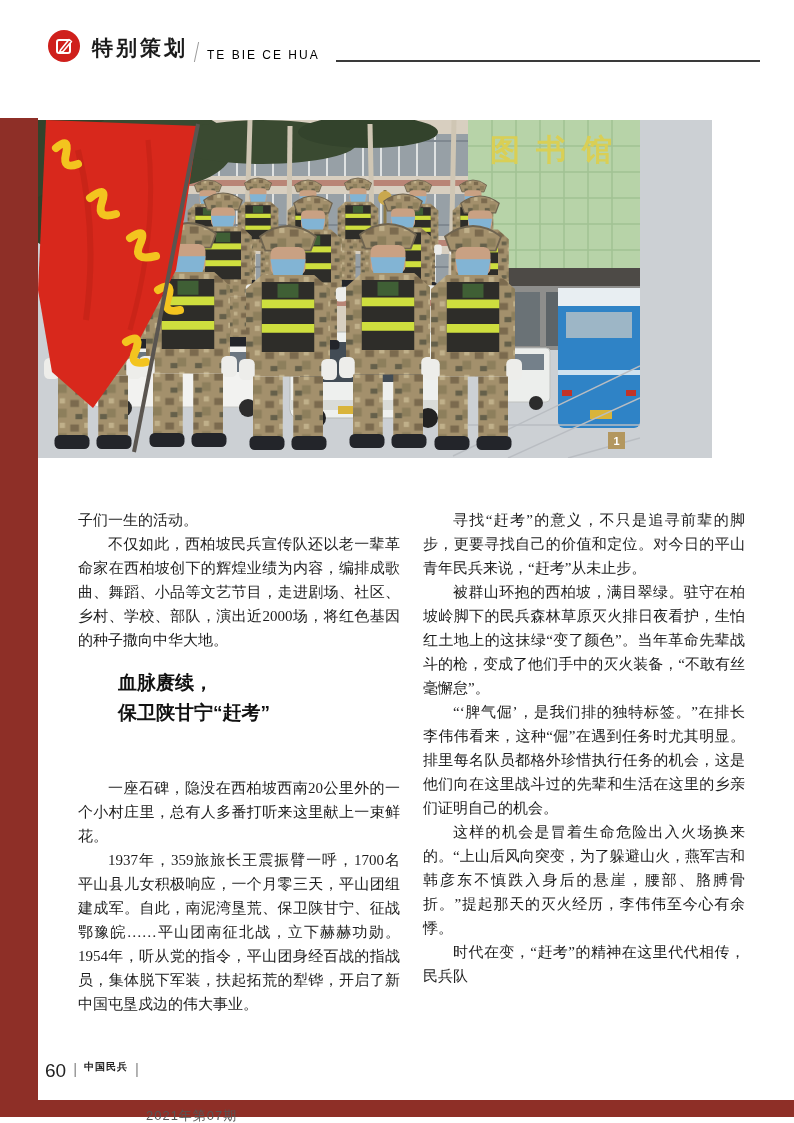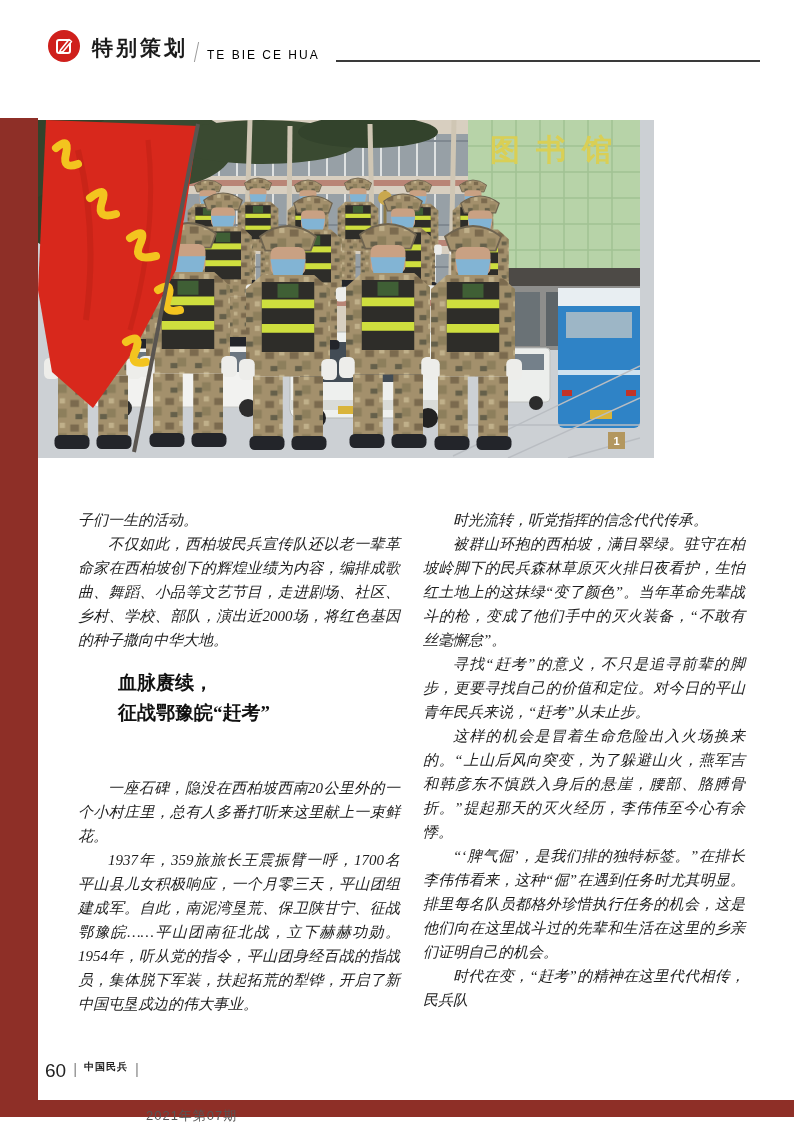--- a/index.html
+++ b/index.html
@@ -9,30 +9,30 @@
   .left-bar{position:absolute;left:0;top:118px;width:38px;height:999px;background:#8e2f27;}
   .bottom-bar{position:absolute;left:0;top:1100px;width:794px;height:17px;background:#8e2f27;}
   
   .hdr{position:absolute;left:48px;top:30px;width:712px;display:flex;align-items:flex-end;
        font-family:"Liberation Sans", sans-serif;}
   .hdr .ttl{font-size:21px;font-weight:bold;letter-spacing:3px;margin-left:12px;color:#1b1b1b;}
   .hdr .vdiv{width:1px;height:20px;background:#9a9a9a;margin:0 10px 0 8px;transform:skewX(-12deg);}
   .hdr .pinyin{font-size:12px;color:#000000;letter-spacing:2px;margin-top:3px;}
   .hdr .rule{flex:1;height:2px;background:#3a3a3a;margin-left:16px;}
   
-  .photo{position:absolute;left:38px;top:120px;width:616px;height:338px;margin:0;overflow:hidden;background:#ccd0d4;}
+  .photo{position:absolute;left:38px;top:120px;width:674px;height:338px;margin:0;overflow:hidden;background:#ccd0d4;}
   .badge{position:absolute;left:570px;top:312px;width:17px;height:17px;background:#b3975f;color:#ffffff;
          font-family:"Liberation Sans", sans-serif;font-size:11px;font-weight:bold;
          display:flex;align-items:center;justify-content:center;}
   
   .cols{position:absolute;left:78px;top:508px;width:667px;display:flex;gap:23px;}
   .col{width:322px;font-size:15px;line-height:24px;text-align:justify;}
-  .col p{margin:0;text-indent:2em;font-style:italic;}
+  .col p{margin:0;text-indent:2em;}
   .col p.cont{text-indent:0;}
-  .col h2{font-family:Liberation Serif, serif;font-size:19px;line-height:30px;font-weight:bold;
+  .col h2{font-family:Liberation Sans, sans-serif;font-size:19px;line-height:30px;font-weight:bold;
           margin:16px 0 48px 40px;color:#111;}
   .col h2 span{display:block;}
   
   .ftr{position:absolute;left:45px;top:1060px;display:flex;align-items:flex-start;
        font-family:"Liberation Sans", sans-serif;color:#222;}
   .ftr .num{font-size:19px;}
   .ftr .sep{color:#888;font-size:15px;margin:0 7px;font-weight:300;}
   .ftr .mag{font-size:10px;font-weight:bold;letter-spacing:1px;}
   .ftr .issue{font-size:13px;color:#555;letter-spacing:1px;margin-top:47px;}
 </style>
@@ -211,31 +211,30 @@
     </svg>
     <div class="badge">1</div>
   </figure>
 
   <main class="cols">
     <section class="col">
       <p class="cont">子们一生的活动。</p>
       <p>不仅如此，西柏坡民兵宣传队还以老一辈革命家在西柏坡创下的辉煌业绩为内容，编排成歌曲、舞蹈、小品等文艺节目，走进剧场、社区、乡村、学校、部队，演出近2000场，将红色基因的种子撒向中华大地。</p>
       <h2>
         <span>血脉赓续，</span>
-        <span>征战鄂豫皖“赶考”</span>
+        <span>保卫陕甘宁“赶考”</span>
       </h2>
       <p>一座石碑，隐没在西柏坡西南20公里外的一个小村庄里，总有人多番打听来这里献上一束鲜花。</p>
       <p>1937年，359旅旅长王震振臂一呼，1700名平山县儿女积极响应，一个月零三天，平山团组建成军。自此，南泥湾垦荒、保卫陕甘宁、征战鄂豫皖……平山团南征北战，立下赫赫功勋。1954年，听从党的指令，平山团身经百战的指战员，集体脱下军装，扶起拓荒的犁铧，开启了新中国屯垦戍边的伟大事业。</p>
     </section>
     <section class="col">
-      <p>时光流转，听党指挥的信念代代传承。</p>
+      <p>寻找“赶考”的意义，不只是追寻前辈的脚步，更要寻找自己的价值和定位。对今日的平山青年民兵来说，“赶考”从未止步。</p>
       <p>被群山环抱的西柏坡，满目翠绿。驻守在柏坡岭脚下的民兵森林草原灭火排日夜看护，生怕红土地上的这抹绿“变了颜色”。当年革命先辈战斗的枪，变成了他们手中的灭火装备，“不敢有丝毫懈怠”。</p>
-      <p>寻找“赶考”的意义，不只是追寻前辈的脚步，更要寻找自己的价值和定位。对今日的平山青年民兵来说，“赶考”从未止步。</p>
+      <p>“‘脾气倔’，是我们排的独特标签。”在排长李伟伟看来，这种“倔”在遇到任务时尤其明显。排里每名队员都格外珍惜执行任务的机会，这是他们向在这里战斗过的先辈和生活在这里的乡亲们证明自己的机会。</p>
       <p>这样的机会是冒着生命危险出入火场换来的。“上山后风向突变，为了躲避山火，燕军吉和韩彦东不慎跌入身后的悬崖，腰部、胳膊骨折。”提起那天的灭火经历，李伟伟至今心有余悸。</p>
-      <p>“‘脾气倔’，是我们排的独特标签。”在排长李伟伟看来，这种“倔”在遇到任务时尤其明显。排里每名队员都格外珍惜执行任务的机会，这是他们向在这里战斗过的先辈和生活在这里的乡亲们证明自己的机会。</p>
       <p>时代在变，“赶考”的精神在这里代代相传，民兵队</p>
     </section>
   </main>
 
   <footer class="ftr">
     <span class="num">60</span>
     <span class="sep">|</span>
     <span class="mag">中国民兵</span>
     <span class="sep">|</span>
     <span class="issue">2021年第07期</span>

